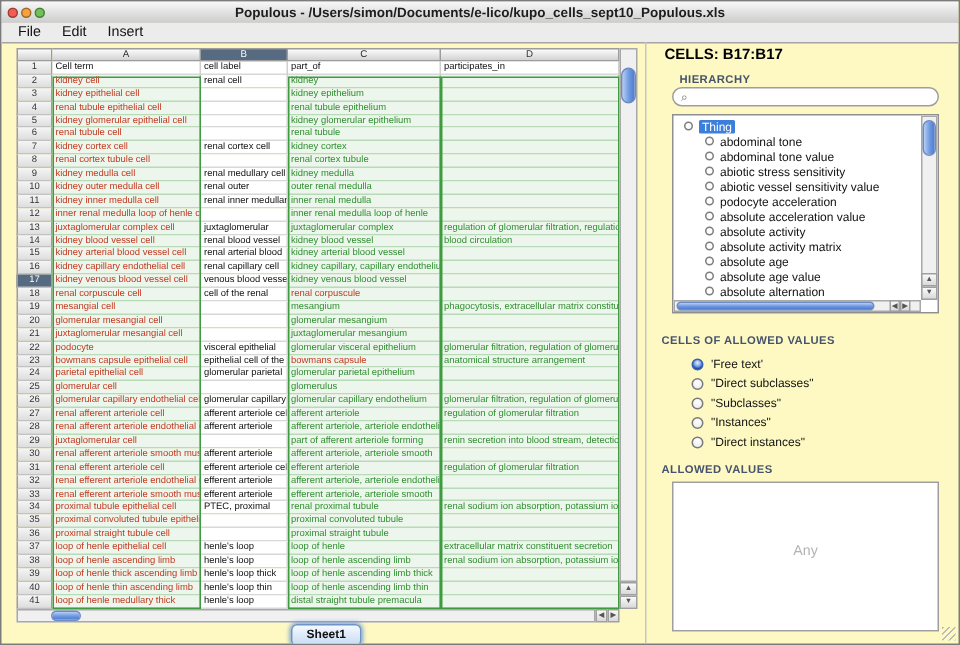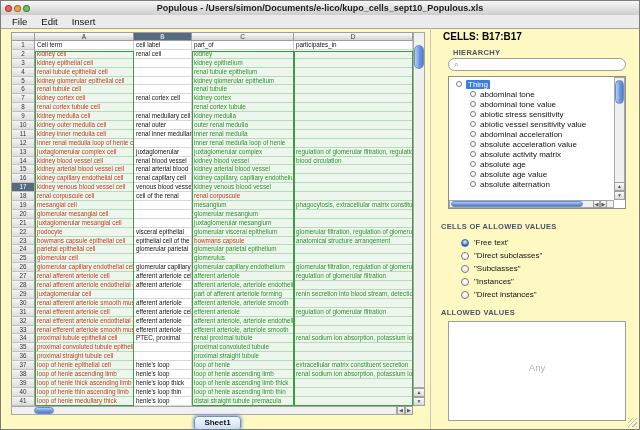--- a/index.html
+++ b/index.html
@@ -434,25 +434,29 @@
         <div class="hitem" style="padding-left: 18px;">
           <div class="radio"></div>
           <div class="" style="display: inline-block;">abiotic stress sensitivity</div>
         </div>
         <div class="hitem" style="padding-left: 18px;">
           <div class="radio"></div>
           <div class="" style="display: inline-block;">abiotic vessel sensitivity value</div>
         </div>
         <div class="hitem" style="padding-left: 18px;">
           <div class="radio"></div>
-          <div class="" style="display: inline-block;">abdominal acceleration</div>
+          <div class="" style="display: inline-block;">podocyte acceleration</div>
         </div>
         <div class="hitem" style="padding-left: 18px;">
           <div class="radio"></div>
           <div class="" style="display: inline-block;">absolute acceleration value</div>
+        </div>
+        <div class="hitem" style="padding-left: 18px;">
+          <div class="radio"></div>
+          <div class="" style="display: inline-block;">absolute activity</div>
         </div>
         <div class="hitem" style="padding-left: 18px;">
           <div class="radio"></div>
           <div class="" style="display: inline-block;">absolute activity matrix</div>
         </div>
         <div class="hitem" style="padding-left: 18px;">
           <div class="radio"></div>
           <div class="" style="display: inline-block;">absolute age</div>
         </div>
         <div class="hitem" style="padding-left: 18px;">

